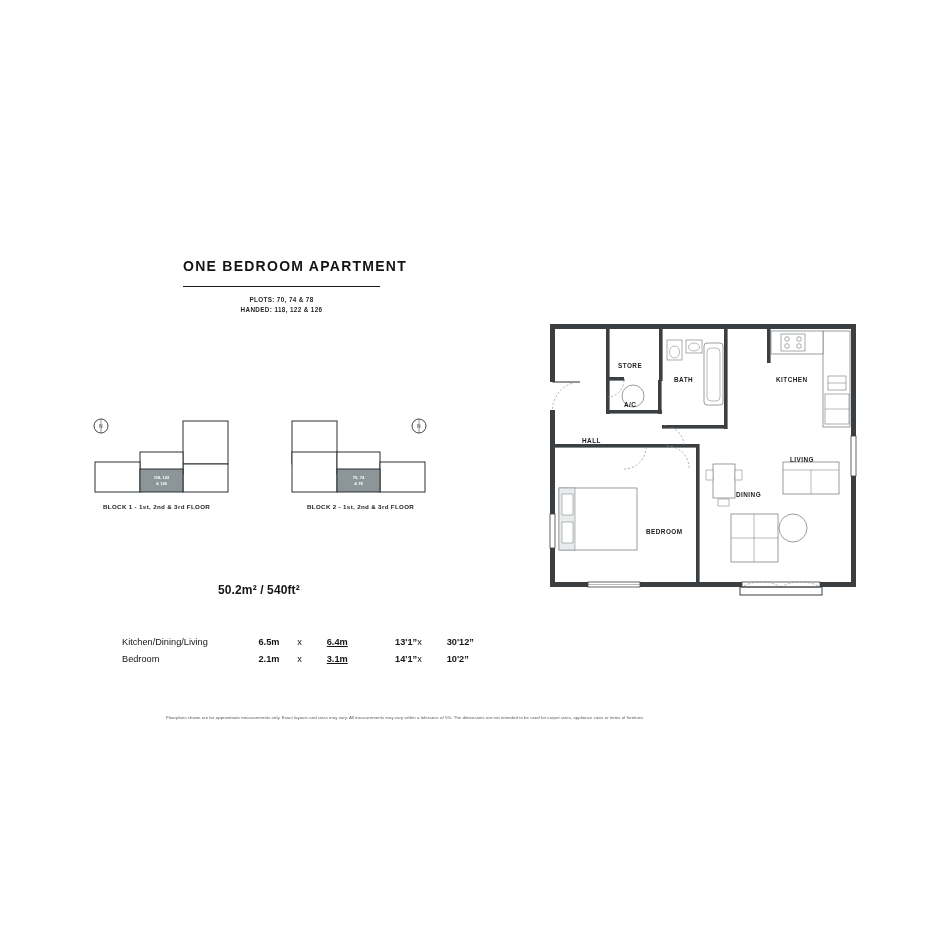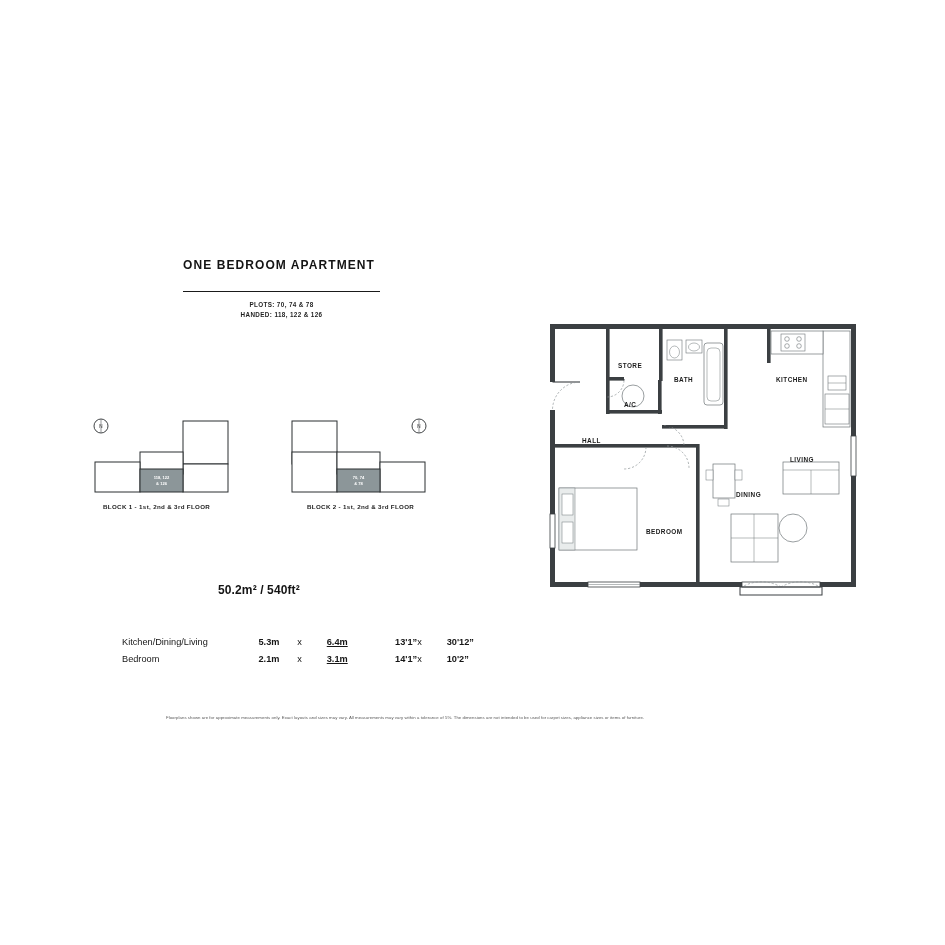--- a/index.html
+++ b/index.html
@@ -21,25 +21,25 @@
   }
 
   
   .title-block {
     position: absolute;
     left: 183px;
     top: 258px;
     width: 200px;
   }
   .title-main {
-    font-size: 12px;
+    font-size: 14px;
     font-weight: bold;
     letter-spacing: 0.09em;
     color: #141414;
-    padding-bottom: 19px;
+    padding-bottom: 12px;
     border-bottom: 1.1px solid #1a1a1a;
     width: 197px;
     white-space: nowrap;
   }
   .plots-line {
     margin-top: 9px;
     font-size: 6.3px;
     font-weight: bold;
     letter-spacing: 0.06em;
     color: #1f1f1f;
@@ -194,21 +194,21 @@
 
     <div class="keyplan-caption" id="caption-block1">BLOCK 1 - 1st, 2nd &amp; 3rd FLOOR</div>
     <div class="keyplan-caption" id="caption-block2">BLOCK 2 - 1st, 2nd &amp; 3rd FLOOR</div>
   </div>
 
   <div class="area-text">50.2m² / 540ft²</div>
 
   <div class="schedule">
     <div class="schedule-row">
       <div class="sc-name">Kitchen/Dining/Living</div>
-      <div class="sc-m1">5.3m</div>
+      <div class="sc-m1">6.5m</div>
       <div class="sc-x1">x</div>
       <div class="sc-m2">6.4m</div>
       <div class="sc-f1">13'1”</div>
       <div class="sc-x2">x</div>
       <div class="sc-f2">30'12”</div>
     </div>
     <div class="schedule-row">
       <div class="sc-name">Bedroom</div>
       <div class="sc-m1">2.1m</div>
       <div class="sc-x1">x</div>

